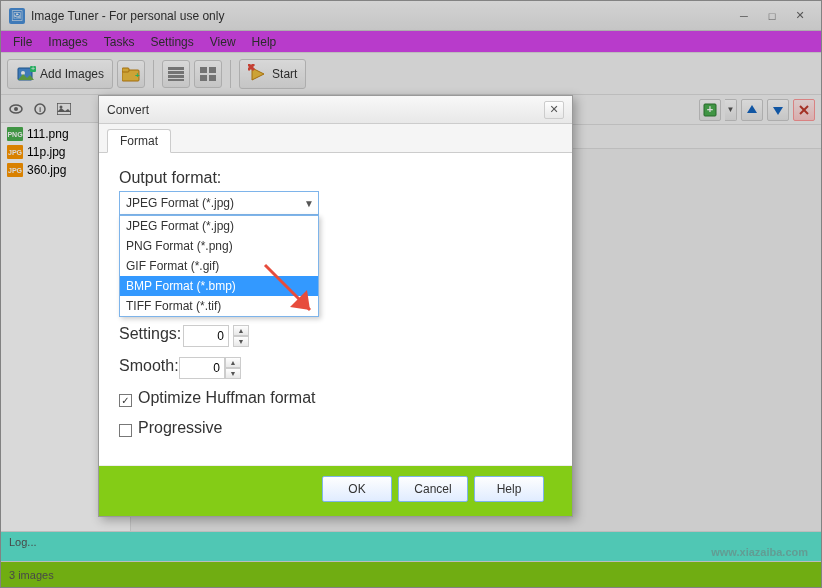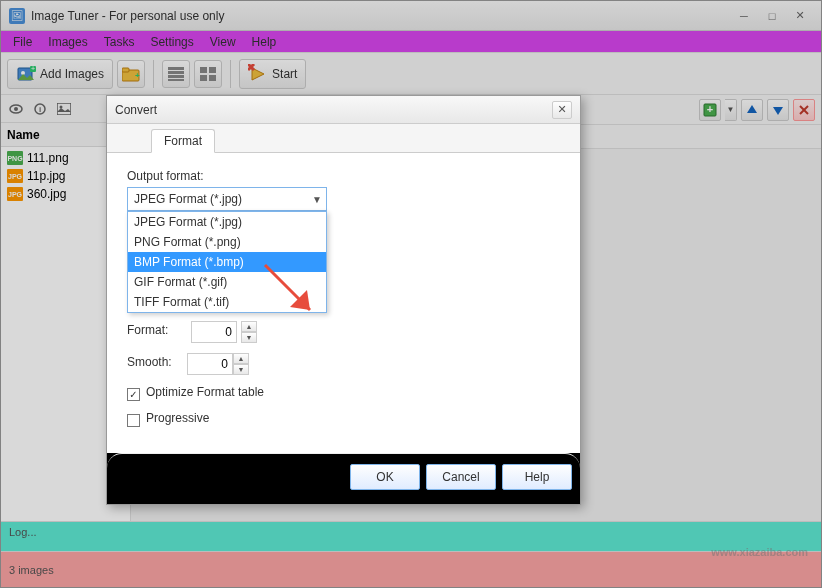--- a/index.html
+++ b/index.html
@@ -273,22 +273,22 @@
       display: flex;
       align-items: center;
       justify-content: center;
       border-radius: 0 2px 2px 0;
       font-size: 8px;
       color: #555;
     }
 
     
     .status-bar {
-      height: 36px;
-      background: #fca5a5;
+      height: 26px;
+      background: #84cc16;
       border-top: 1px solid #ddd;
       display: flex;
       align-items: center;
       padding: 0 8px;
       font-size: 11px;
       color: #555;
     }
 
     
     .log-area {
@@ -321,23 +321,23 @@
       z-index: 100;
       display: flex;
       align-items: flex-start;
       justify-content: flex-start;
     }
 
     
     .convert-dialog {
       position: absolute;
       top: 95px;
-      left: 106px;
+      left: 98px;
       width: 475px;
-      background: #000000;
+      background: #84cc16;
       border: 1px solid #999;
       box-shadow: 3px 3px 10px rgba(0,0,0,0.3);
       z-index: 200;
     }
     .dialog-title-bar {
       background: linear-gradient(to bottom, #f8f8f8, #e8e8e8);
       height: 28px;
       display: flex;
       align-items: center;
       padding: 0 8px;
@@ -379,30 +379,29 @@
       color: #333;
       border-radius: 3px 3px 0 0;
       margin-right: 2px;
       position: relative;
       top: 1px;
     }
     .dialog-tab.active {
       background: white;
       border-bottom: 1px solid white;
       z-index: 1;
-      margin-left: 36px;
     }
 
     
     .dialog-body {
       padding: 16px 20px;
       background: white;
     }
     .form-label {
-      font-size: 12px;
+      font-size: 16px;
       color: #333;
       margin-bottom: 4px;
     }
     .form-group {
       margin-bottom: 12px;
     }
 
     
     .select-wrapper {
       position: relative;
@@ -512,23 +511,22 @@
       content: '✓';
       font-size: 10px;
       color: #333;
     }
 
     
     .dialog-footer {
       display: flex;
       justify-content: flex-end;
       gap: 6px;
-      padding: 10px 8px 14px;
+      padding: 10px 28px 14px;
       border-top: 1px solid #eee;
-      border-radius: 15px;
     }
     .dialog-btn {
       min-width: 70px;
       height: 26px;
       border: 1px solid #7eb4ea;
       background: linear-gradient(to bottom, #fefefe, #e0ecff);
       cursor: pointer;
       font-size: 12px;
       color: #333;
       border-radius: 2px;
@@ -646,23 +644,20 @@
           </svg>
         </button>
         <button class="small-icon-btn">
           <svg width="14" height="12" viewBox="0 0 14 12">
             <rect x="0" y="0" width="14" height="12" rx="1" fill="none" stroke="#666" stroke-width="1.5"></rect>
             <circle cx="4" cy="4" r="1.5" fill="#666"></circle>
             <polygon points="0,9 4,5 8,8 11,6 14,9" fill="#666"></polygon>
           </svg>
         </button>
       </div>
-      <div class="left-panel-header">
-        <span>Name</span>
-      </div>
       <div class="file-list">
         <div class="file-item">
           <div class="img-icon-png">PNG</div>
           <span>111.png</span>
         </div>
         <div class="file-item">
           <div class="img-icon-jpg">JPG</div>
           <span>11p.jpg</span>
         </div>
         <div class="file-item">
@@ -732,48 +727,48 @@
         <div class="form-label">Output format:</div>
         <div class="select-wrapper">
           <div class="select-display">
             <span>JPEG Format (*.jpg)</span>
             <span class="select-arrow">▼</span>
           </div>
 
           <div class="dropdown-list">
             <div class="dropdown-item">JPEG Format (*.jpg)</div>
             <div class="dropdown-item">PNG Format (*.png)</div>
+            <div class="dropdown-item">GIF Format (*.gif)</div>
             <div class="dropdown-item selected">BMP Format (*.bmp)</div>
-            <div class="dropdown-item">GIF Format (*.gif)</div>
             <div class="dropdown-item">TIFF Format (*.tif)</div>
           </div>
         </div>
       </div>
 
       <div class="quality-row" style="margin-top: 110px;">
-        <span class="form-label" style="width:60px;">Format:</span>
+        <span class="form-label" style="width:60px;">Settings:</span>
         <input class="number-input" type="text" value="0" style="width: 46px;">
         <div class="spin-btns">
           <button class="spin-btn">▲</button>
           <button class="spin-btn">▼</button>
         </div>
       </div>
 
       <div class="smooth-row">
         <span class="form-label" style="width:60px;">Smooth:</span>
         <input class="number-input" type="text" style="width: 46px;" value="0">
         <div class="spin-btns">
           <button class="spin-btn">▲</button>
           <button class="spin-btn">▼</button>
         </div>
       </div>
 
       <div class="checkbox-row">
         <div class="checkbox-input checked"></div>
-        <span class="form-label">Optimize Format table</span>
+        <span class="form-label">Optimize Huffman format</span>
       </div>
 
       <div class="checkbox-row">
         <div class="checkbox-input"></div>
         <span class="form-label">Progressive</span>
       </div>
     </div>
 
     <div class="dialog-footer">
       <button class="dialog-btn ok">OK</button>

